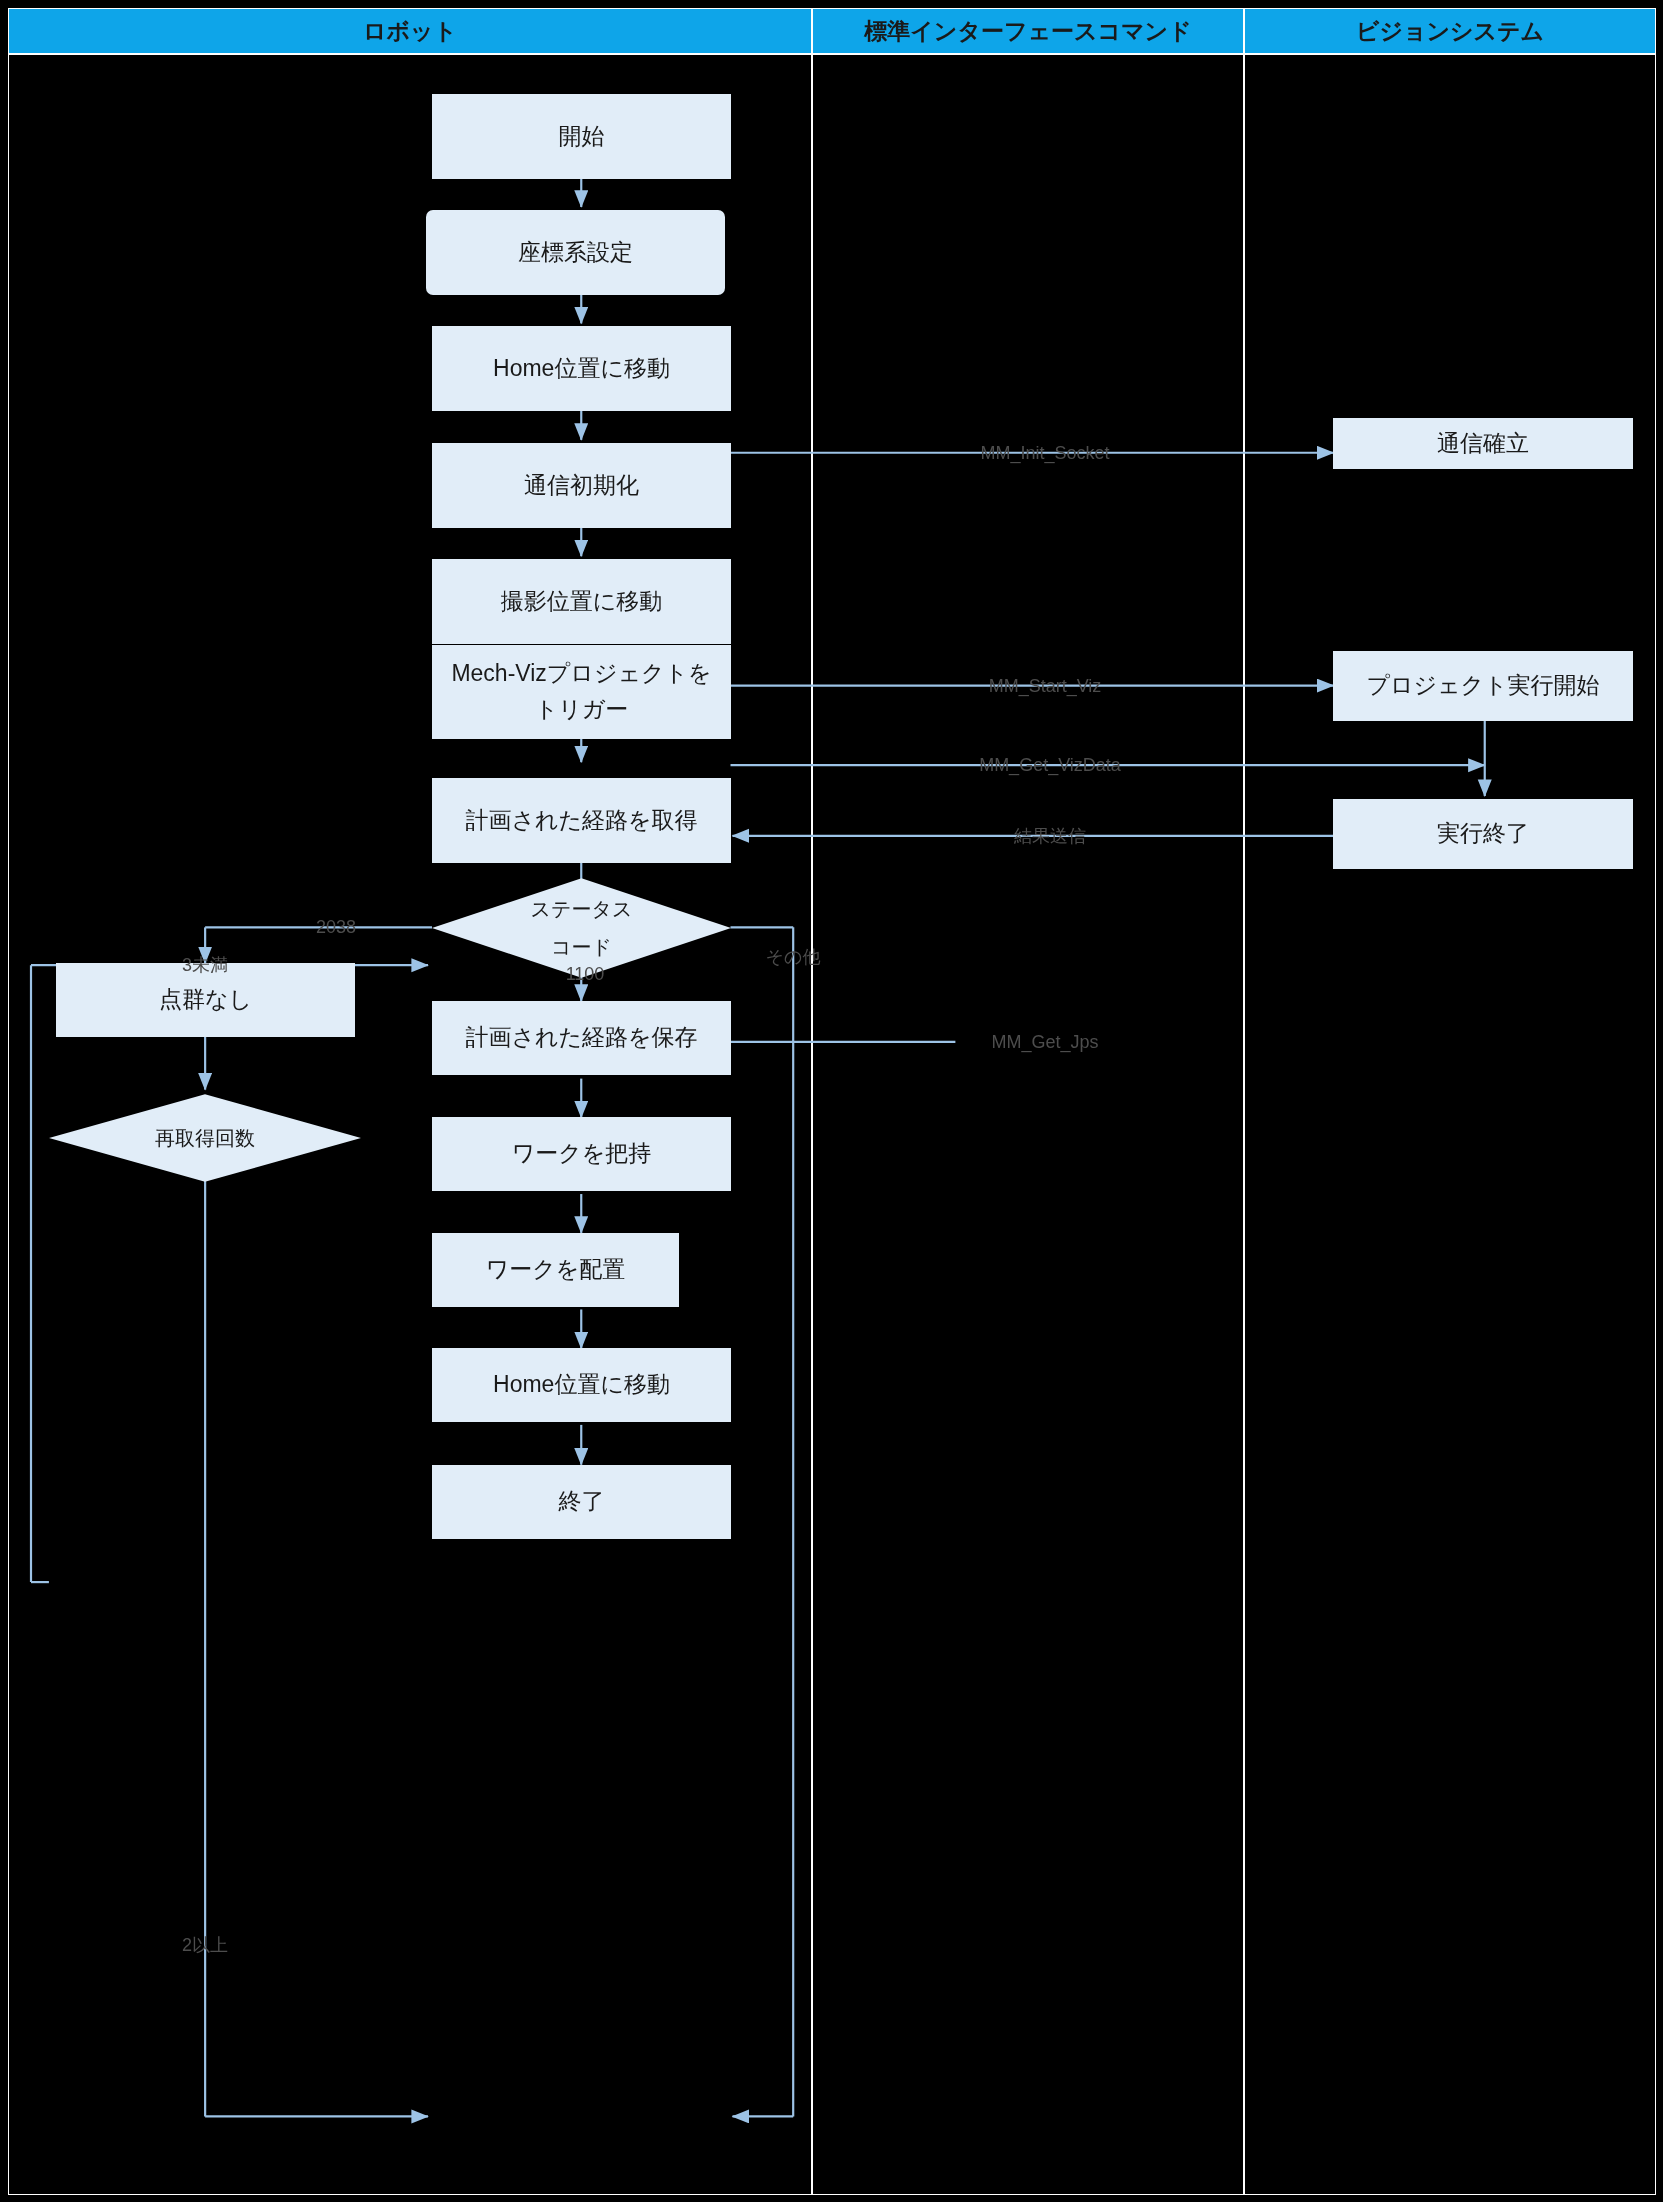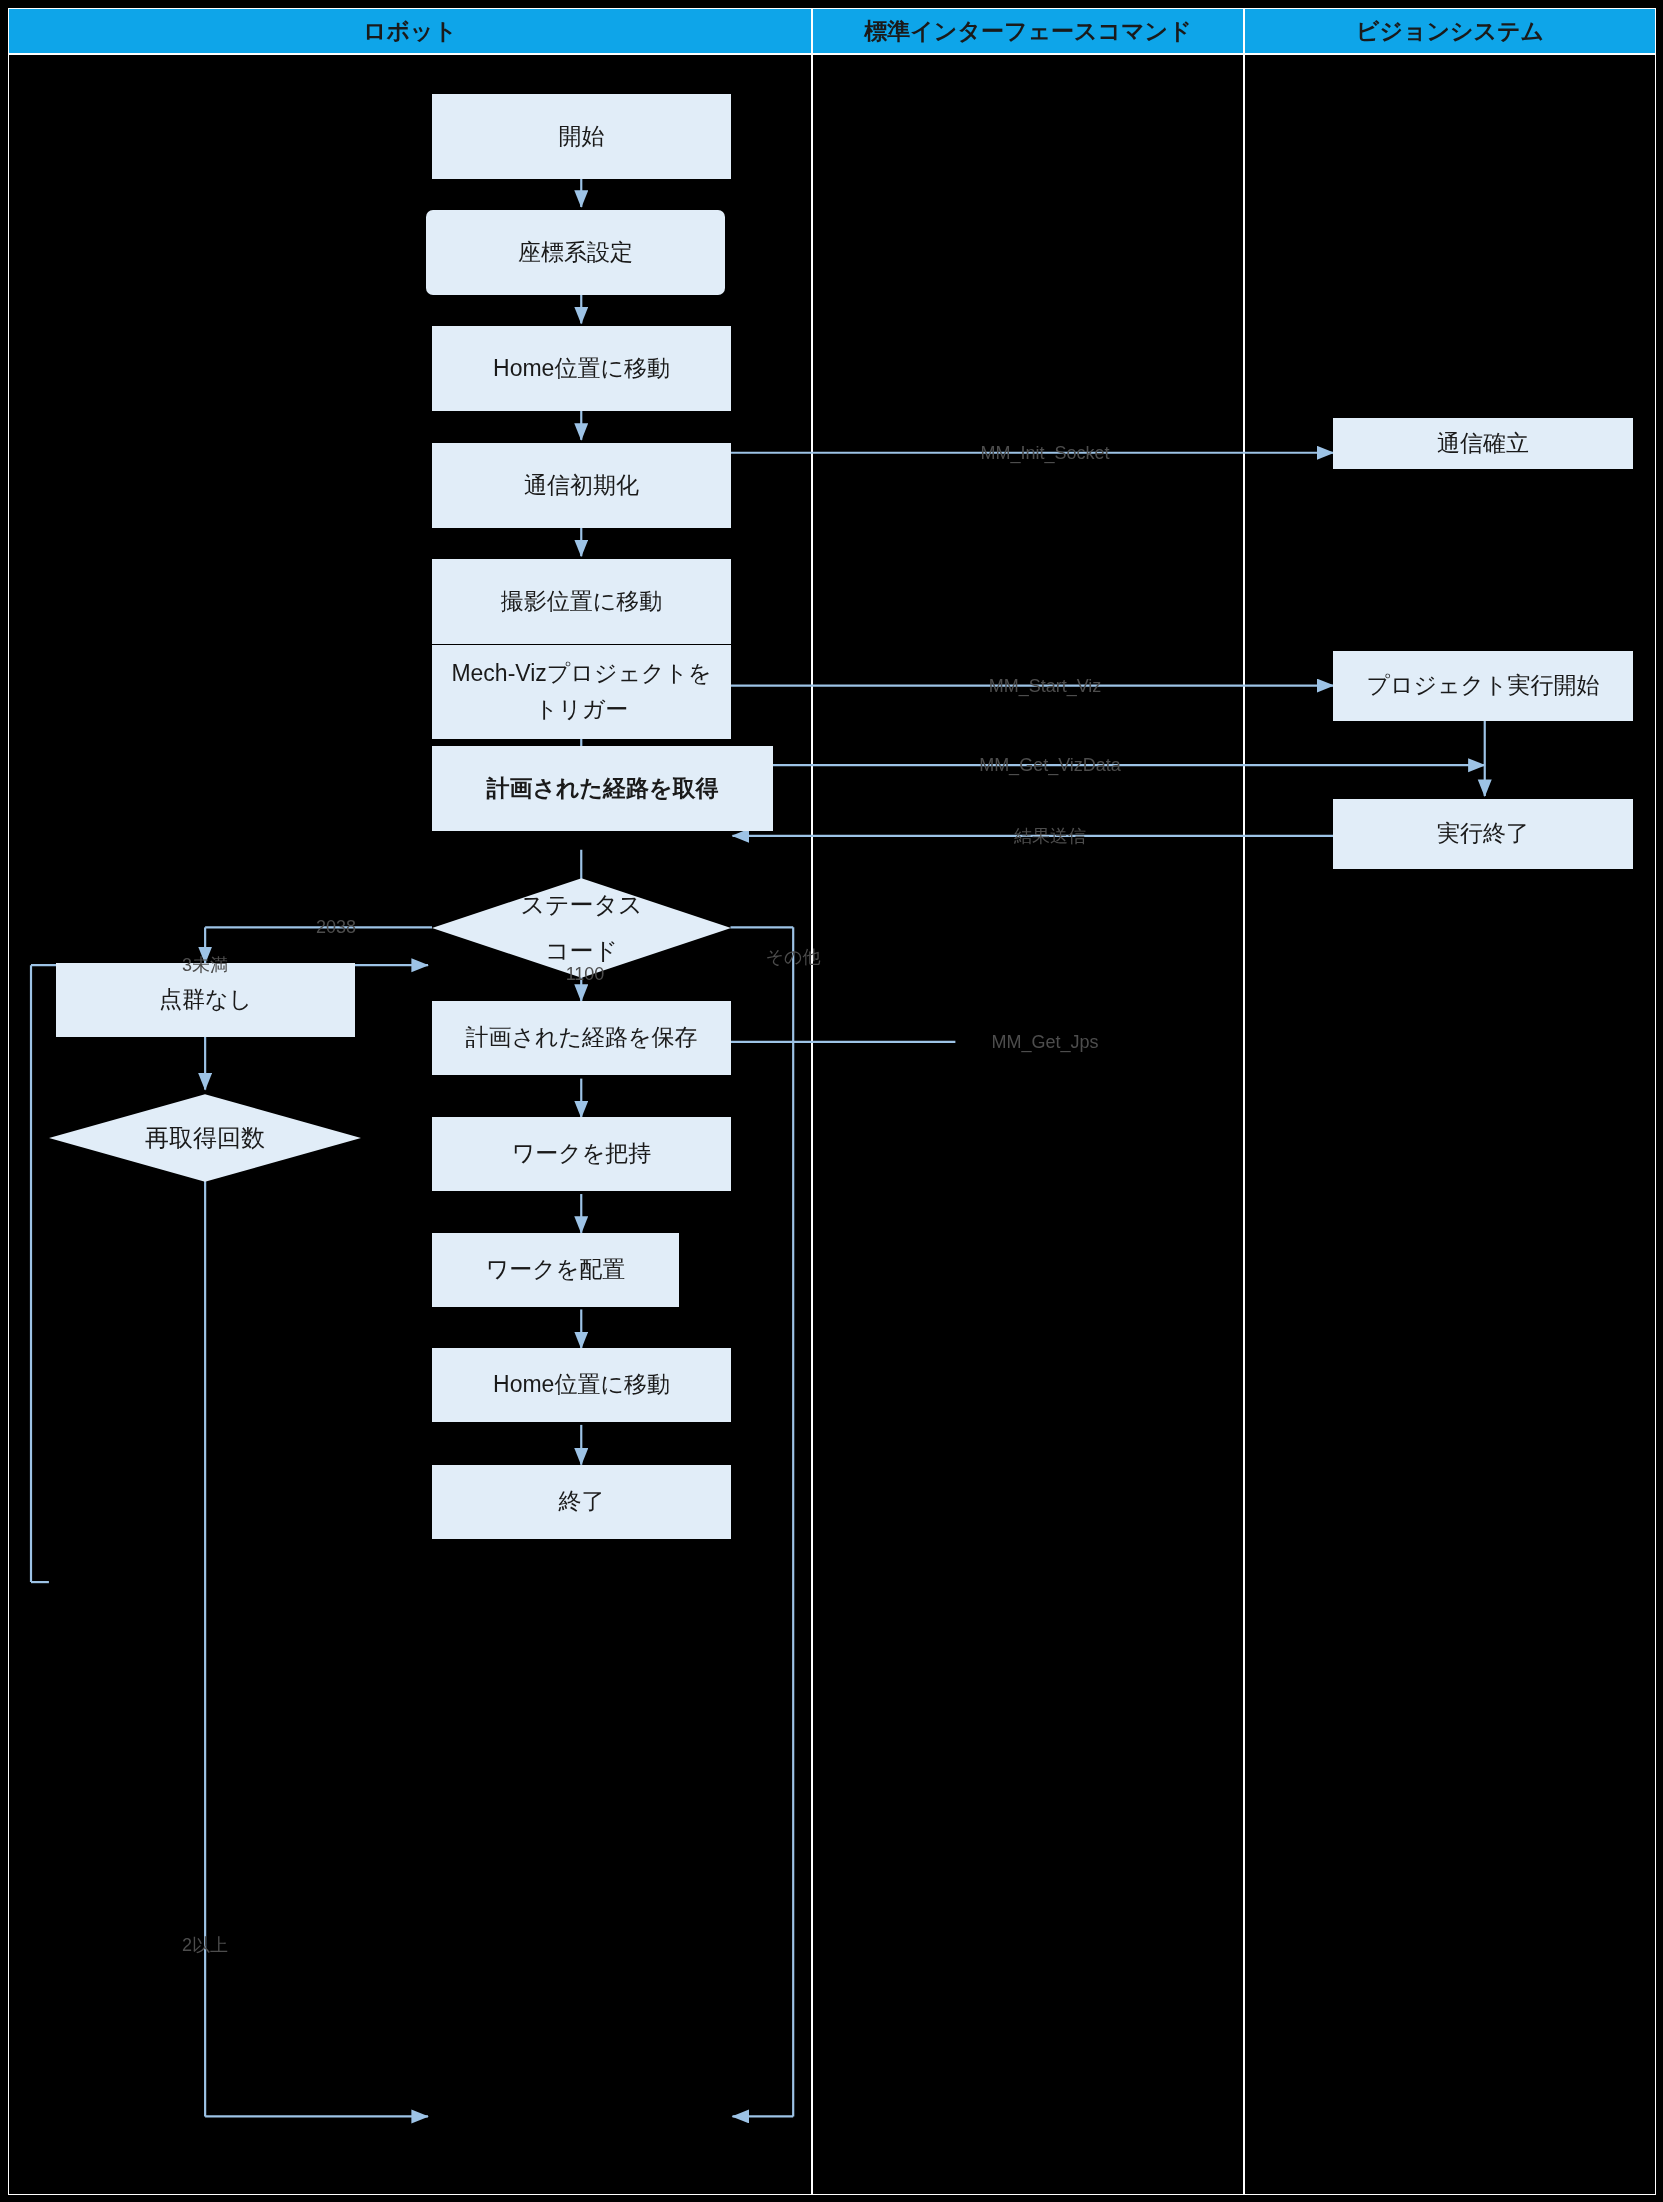--- a/index.html
+++ b/index.html
@@ -58,21 +58,21 @@
   .diamond-label {
     position: absolute;
     left: 0;
     top: 0;
     width: 100%;
     height: 100%;
     display: flex;
     align-items: center;
     justify-content: center;
     text-align: center;
-    font-size: 24px;
+    font-size: 20px;
     color: #1a1a1a;
     line-height: 1.9;
     pointer-events: none;
   }
   .edge-label {
     position: absolute;
     font-size: 18px;
     color: #4d4d4d;
     white-space: nowrap;
     transform: translate(-50%, -50%);
@@ -170,21 +170,21 @@
   </div>
   <div class="node" style="left:432px; top:443px; width:299px; height:85px;">
     <span>通信初期化</span>
   </div>
   <div class="node" style="left:432px; top:559px; width:299px; height:85px;">
     <span>撮影位置に移動</span>
   </div>
   <div class="node" style="left:432px; top:645px; width:299px; height:94px;">
     <span>Mech-Vizプロジェクトをトリガー</span>
   </div>
-  <div class="node" style="left:432px; top:746px; width:341px; height:85px;font-weight:bold;">
+  <div class="node" style="left:432px; top:778px; width:299px; height:85px;">
     <span>計画された経路を取得</span>
   </div>
   <div class="node" style="left:56px; top:963px; width:299px; height:74px;">
     <span>点群なし</span>
   </div>
   <div class="node" style="left:432px; top:1001px; width:299px; height:74px;">
     <span>計画された経路を保存</span>
   </div>
   <div class="node" style="left:432px; top:1117px; width:299px; height:74px;">
     <span>ワークを把持</span>

